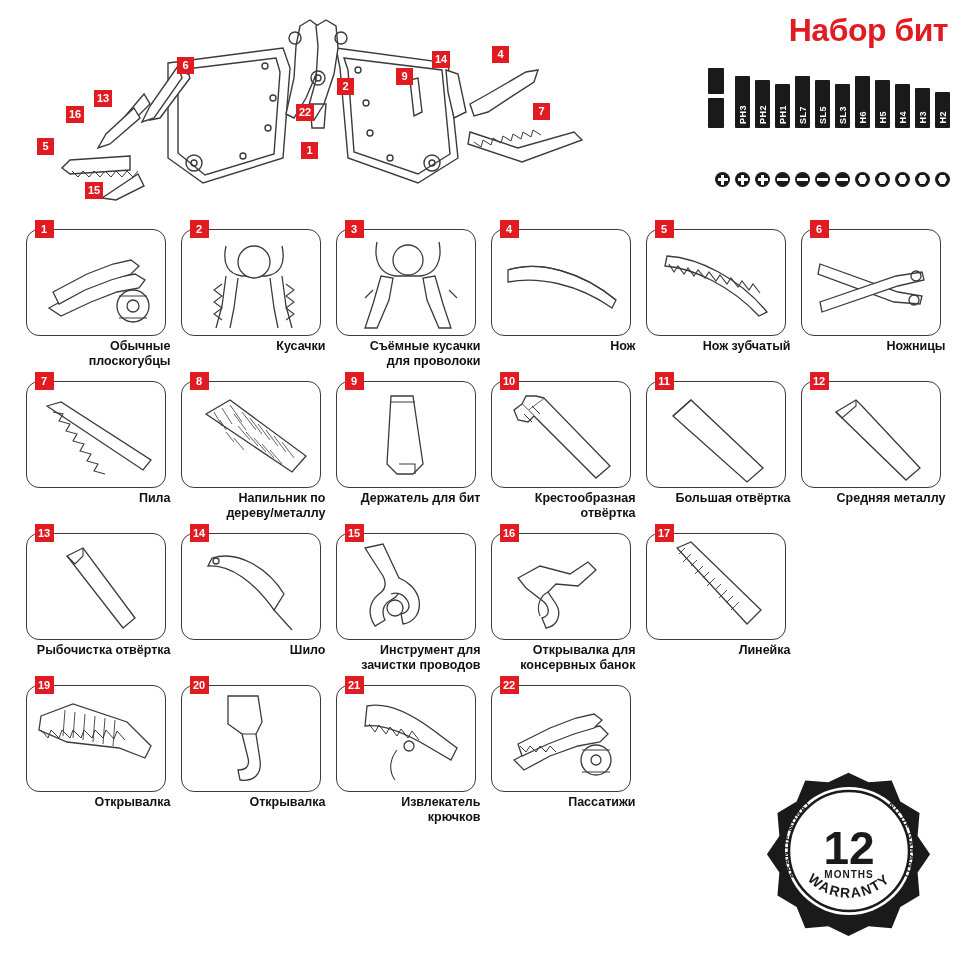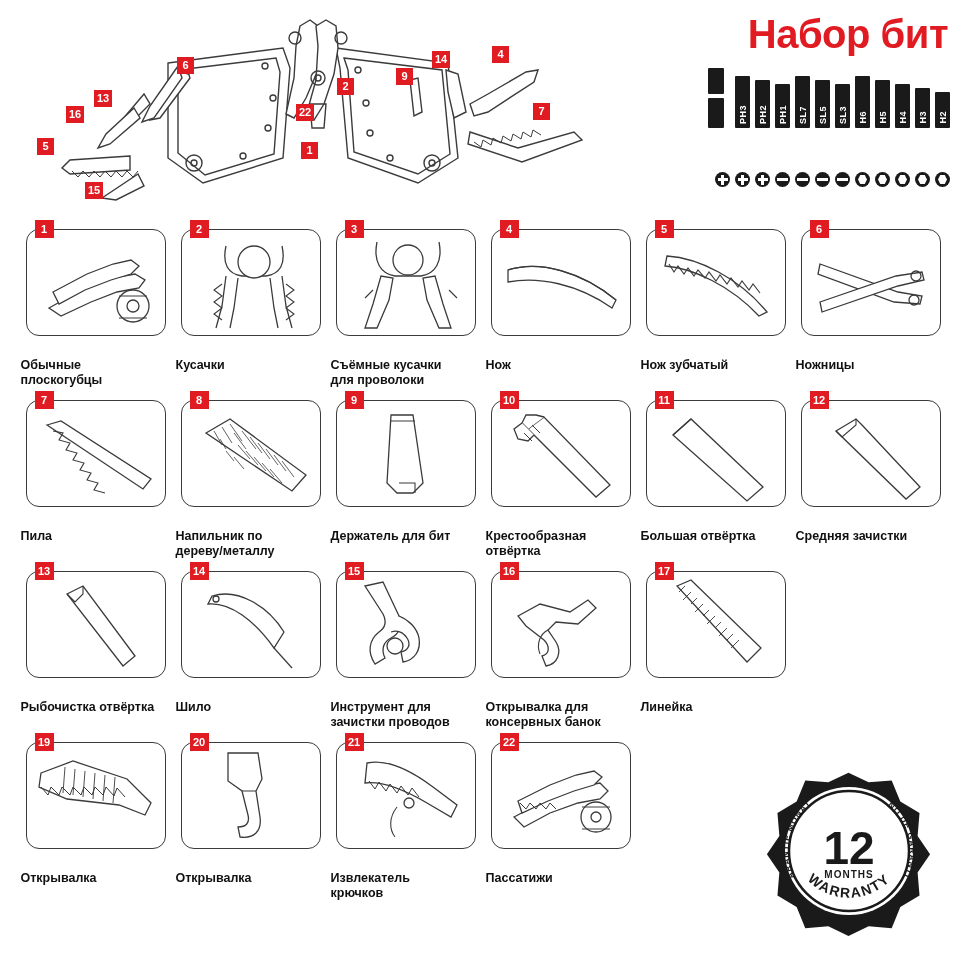--- a/index.html
+++ b/index.html
@@ -23,21 +23,21 @@
 
   
   .top-section {
     position: relative;
     height: 215px;
   }
   .hero-title {
     position: absolute;
     right: 22px;
     top: 12px;
-    font-size: 40px;
+    font-size: 32px;
     font-weight: bold;
     color: #e11b22;
     letter-spacing: -0.5px;
   }
 
   
   .tool-art {
     position: absolute;
     left: 18px;
     top: 8px;
@@ -172,22 +172,22 @@
     font-weight: bold;
     min-width: 19px;
     height: 18px;
     line-height: 18px;
     padding: 0 3px;
     text-align: center;
     box-sizing: border-box;
     z-index: 3;
   }
   .caption {
-    margin-top: 22px;
-    text-align: left;
+    margin-top: 3px;
+    text-align: right;
     font-size: 12.5px;
     font-weight: bold;
     line-height: 15px;
     width: 150px;
     color: #111;
   }
   .row-spacer { height: 12px; }
 
   
   .seal {
@@ -523,21 +523,21 @@
       <div class="cell">
         <div class="thumb">
           <div class="thumb-frame">
             <svg width="140" height="107" fill="none" stroke="#3b3b3b" stroke-width="1.3">
               <path d="M34 30 L54 18 L60 24 L118 86 L104 98 Z" fill="#fff"></path>
               <path d="M34 30 L40 36 L54 24 L54 18" stroke-width="1.1"></path>
             </svg>
           </div>
           <span class="badge">12</span>
         </div>
-        <div class="caption">Средняя зачистки</div>
+        <div class="caption">Средняя металлу</div>
       </div>
     </div>
 
     <div class="row-spacer"></div>
 
     <div class="row">
 
       <div class="cell">
         <div class="thumb">
           <div class="thumb-frame">

